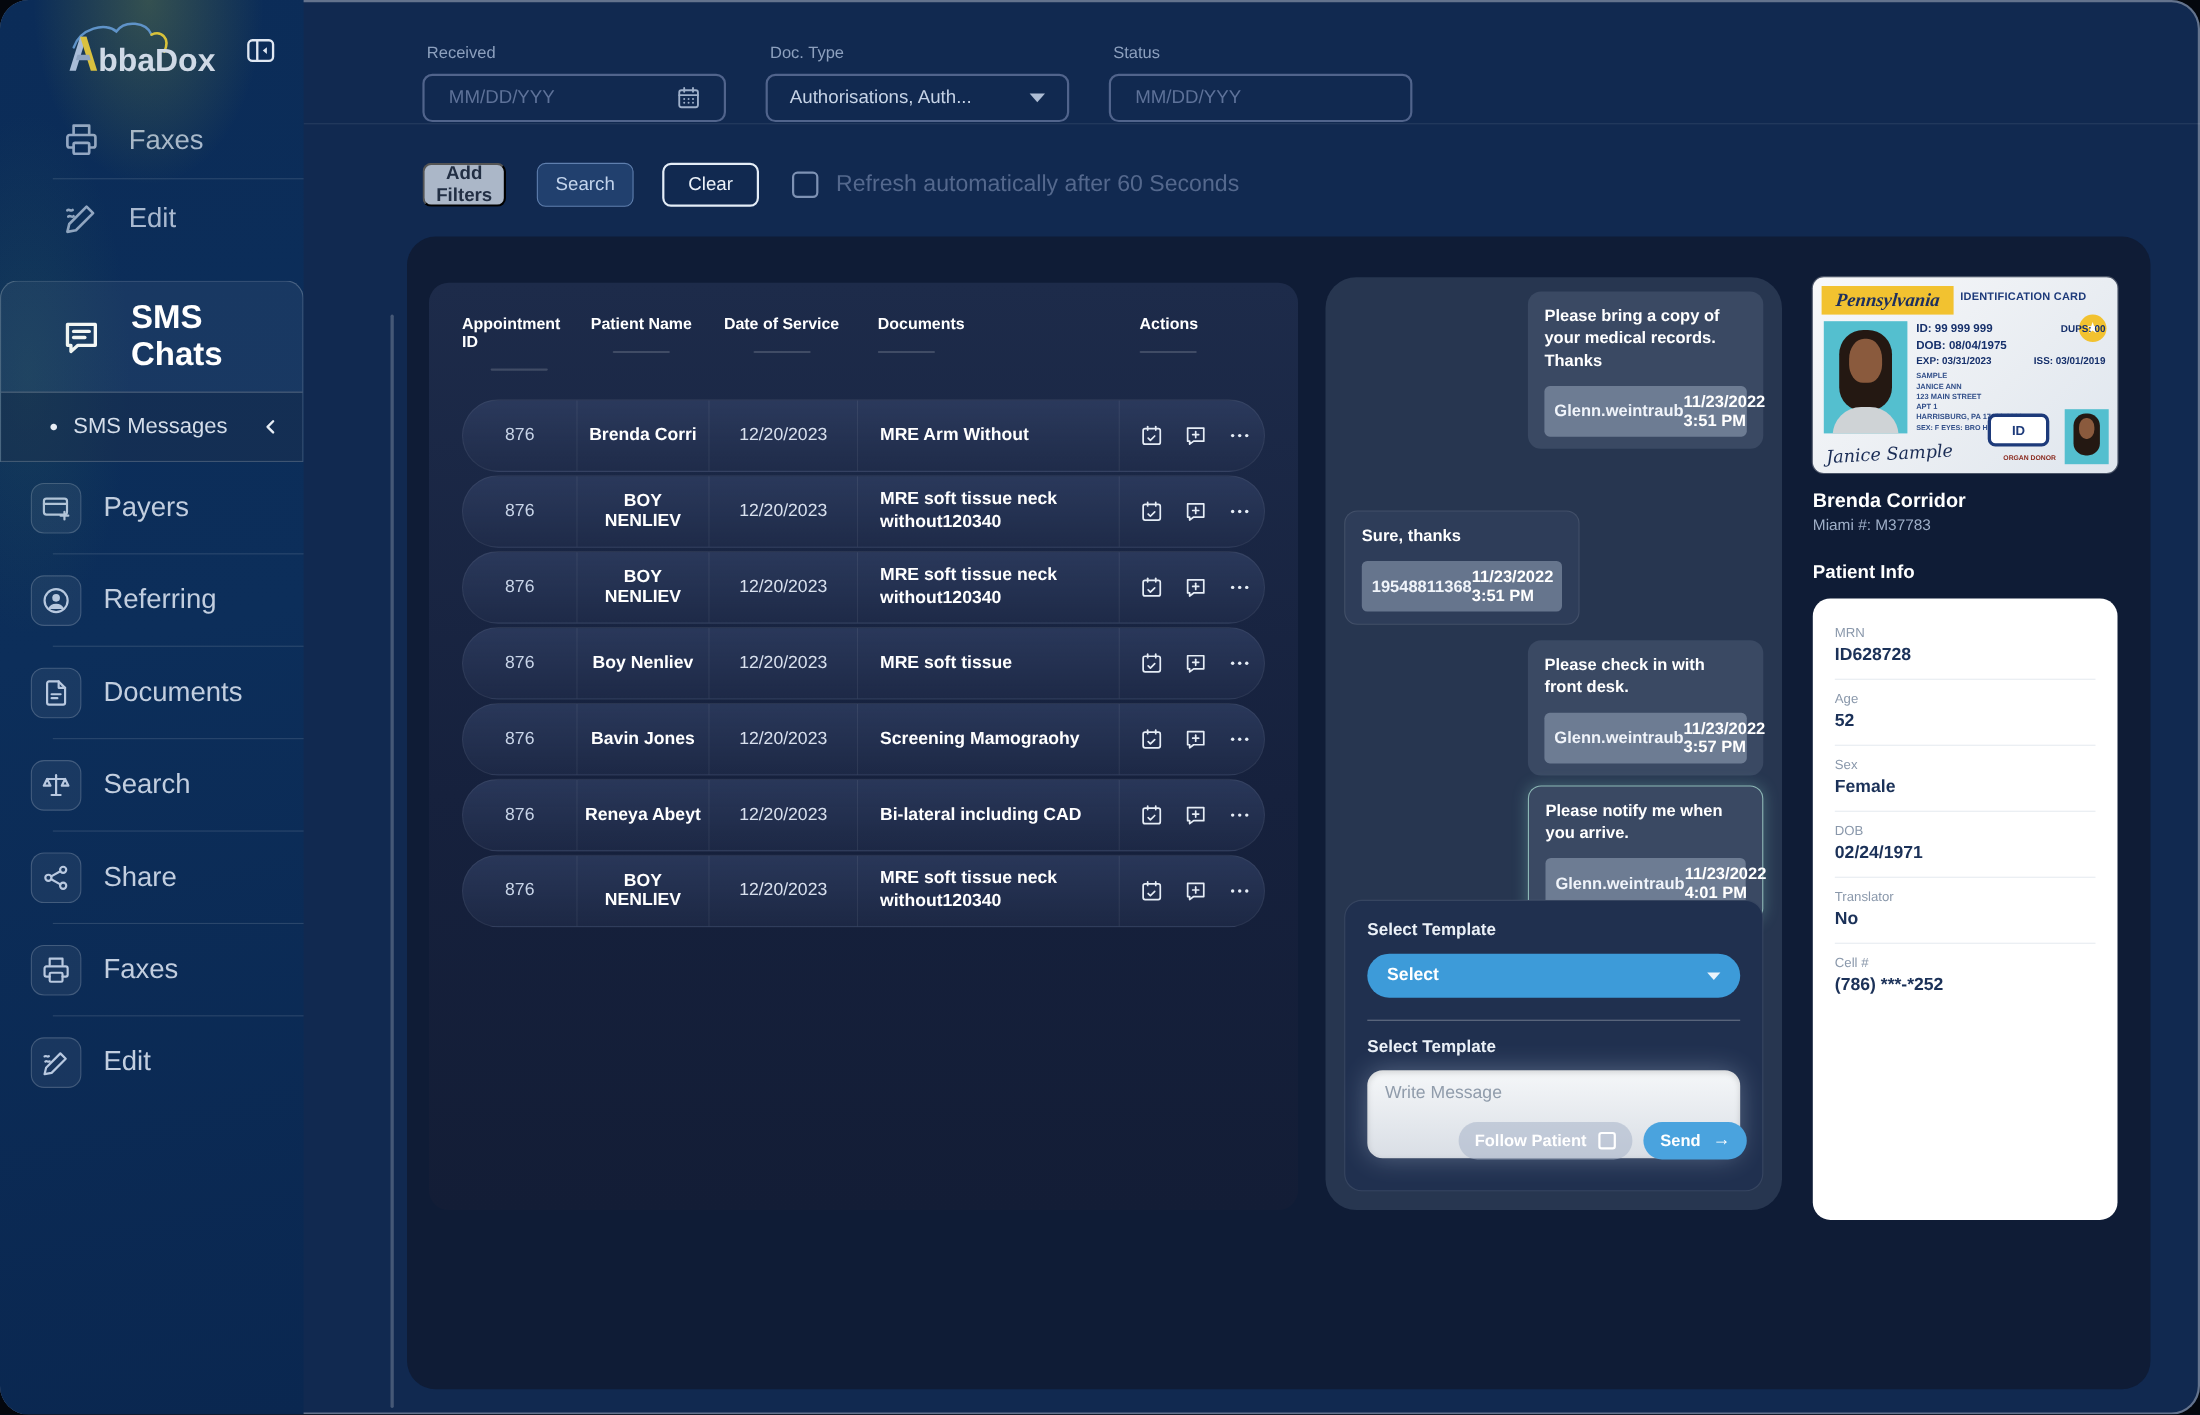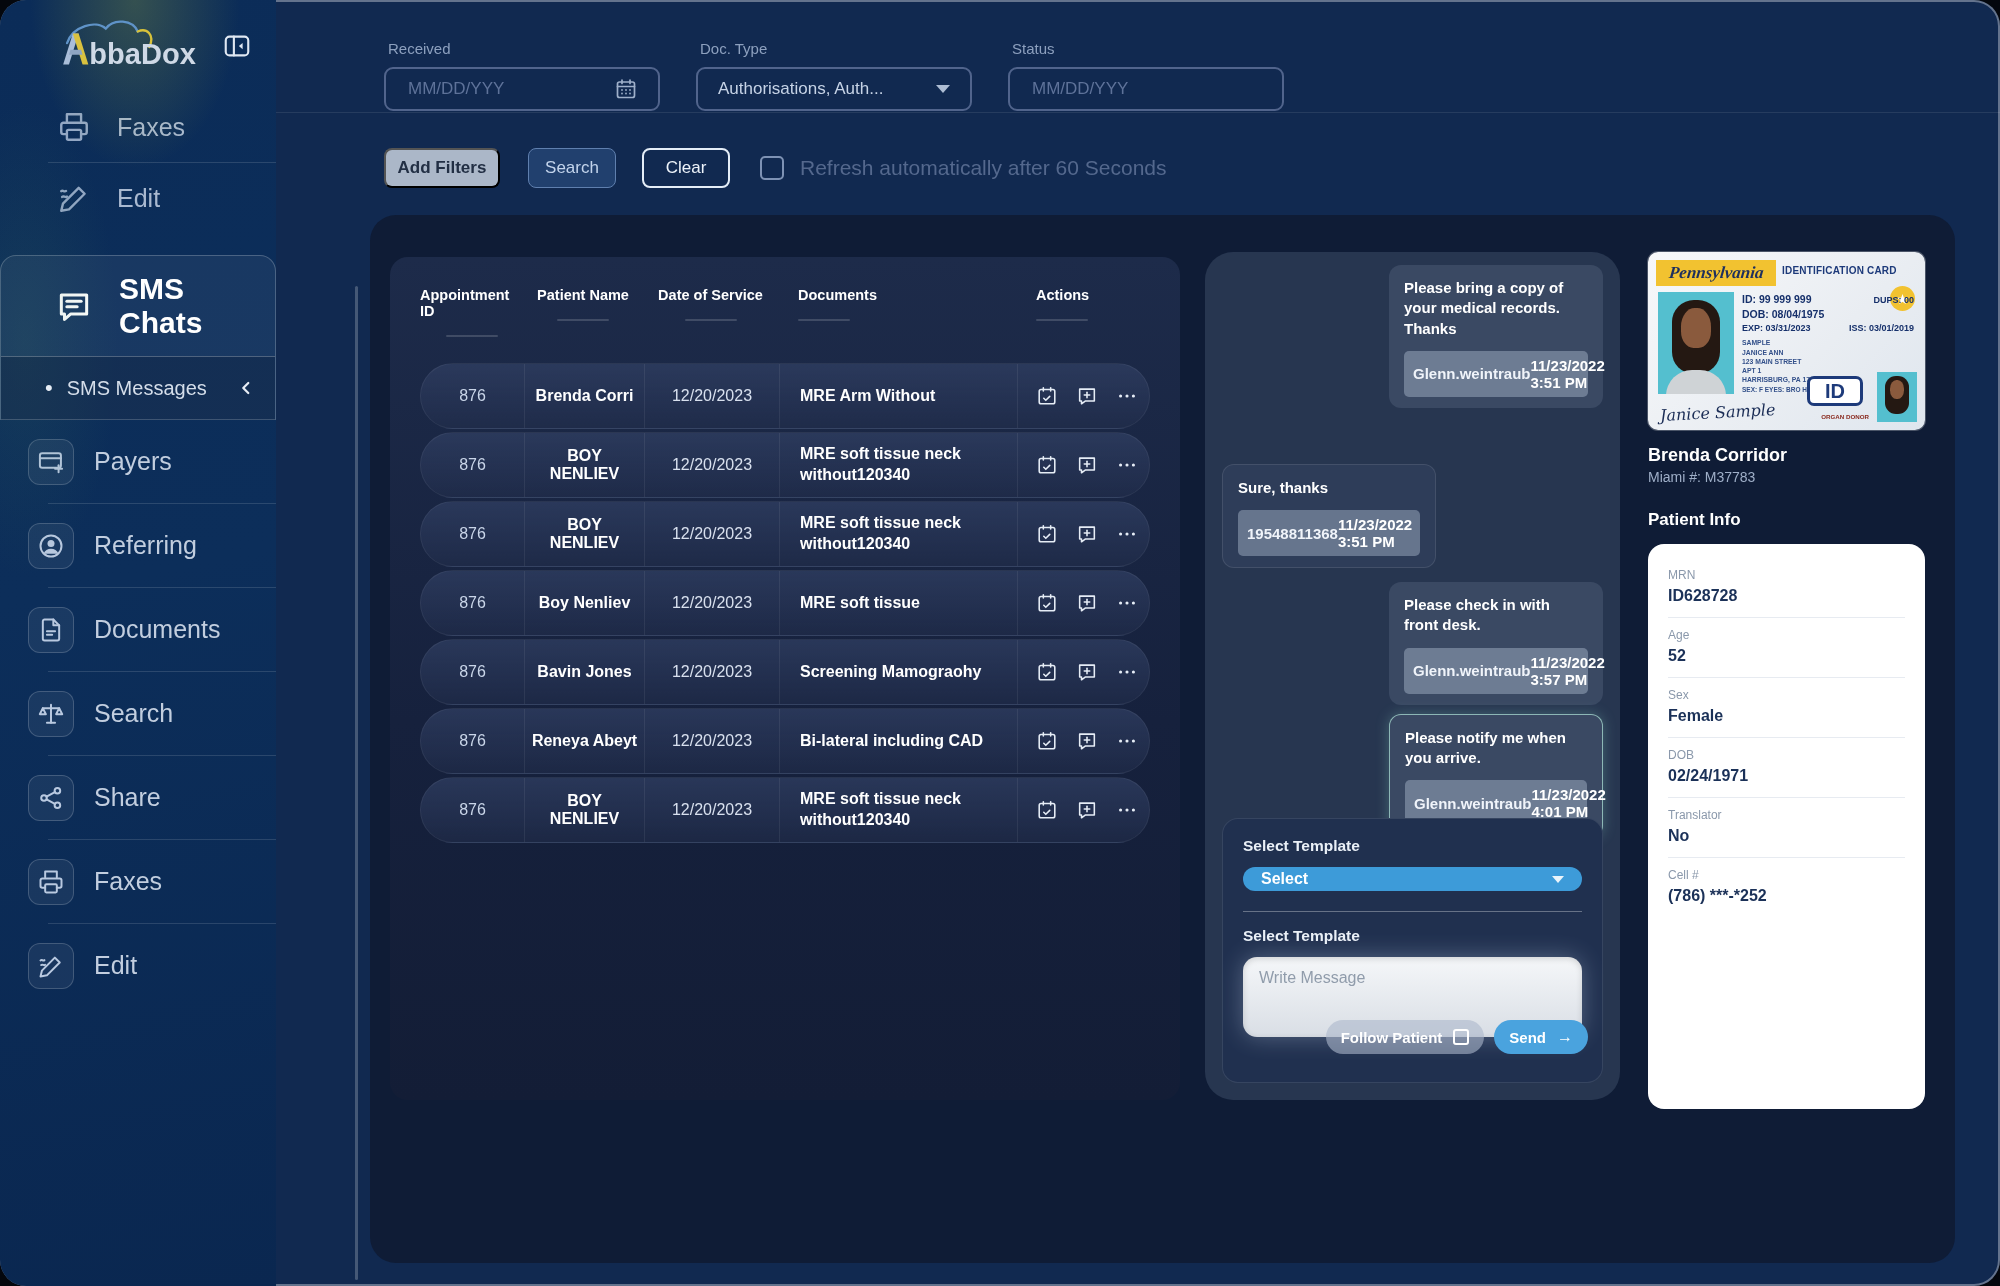--- a/index.html
+++ b/index.html
@@ -40,21 +40,21 @@
   .filter .flabel{font-size:15px;color:#8da0be;margin:0 0 10px 4px;}
   .fbox{height:44px;border:2px solid #51648c;border-radius:9px;display:flex;align-items:center;justify-content:space-between;padding:0 20px;color:#5e7299;font-size:17px;background:transparent;}
   .fbox input{border:none;outline:none;background:transparent;color:#c6d3e6;font-size:17px;width:180px;font-family:inherit;}
   .fbox input::placeholder{color:#5e7299;}
   .fbox .fic{color:#9fb0ca;}
   .fbox.dd .val{color:#c6d3e6;}
   .caret{width:0;height:0;border-left:7px solid transparent;border-right:7px solid transparent;border-top:8px solid #aebdd4;}
   .top-div{position:absolute;top:112px;left:0;right:0;height:1px;background:rgba(255,255,255,0.09);}
   .actions{position:absolute;top:148px;left:108px;display:flex;align-items:center;}
   .btn{height:40px;border-radius:8px;display:flex;align-items:center;justify-content:center;font-size:17px;cursor:pointer;font-family:inherit;}
-  .btn-add{width:116px;background:#abb7c8;color:#222f44;font-weight:600;margin-right:28px;}
+  .btn-add{width:76px;background:#abb7c8;color:#222f44;font-weight:600;margin-right:28px;}
   .btn-search{width:88px;background:#21406e;border:1px solid #5f7fae;color:#c3d4ec;margin-right:26px;}
   .btn-clear{width:88px;background:transparent;border:2px solid #e4edf7;color:#edf3fa;margin-right:30px;}
   .refresh{display:flex;align-items:center;gap:16px;}
   .cb{width:24px;height:24px;border:2.5px solid #7e92b4;border-radius:5px;background:transparent;cursor:pointer;}
   .refresh .rlabel{font-size:21px;color:#54688d;}
 
   
   .content{position:absolute;left:370px;top:215px;width:1585px;height:1048px;background:#0f1c36;border-radius:26px;z-index:1;}
 
   
@@ -89,21 +89,21 @@
   .meta .snd{font-size:15px;color:#f0f4fa;font-weight:600;}
   .meta .ts{font-size:15px;color:#ffffff;font-weight:700;}
   .m1{margin-top:0;}
   .m2{margin-top:56px;}
   .m3{margin-top:14px;}
   .m4{margin-top:9px;}
 
   .composer{position:absolute;left:17px;right:17px;top:566px;bottom:17px;background:#20304f;
     border:1px solid rgba(255,255,255,0.10);border-radius:16px;padding:18px 20px;}
   .clabel{font-size:15.5px;font-weight:700;color:#eaf0f7;}
-  .select-pill{margin-top:12px;height:24px;background:#3d9bd9;border-radius:20px;display:flex;align-items:center;justify-content:space-between;padding:1px 18px;color:#fff;font-weight:700;font-size:16px;cursor:pointer;}
+  .select-pill{margin-top:12px;height:40px;background:#3d9bd9;border-radius:20px;display:flex;align-items:center;justify-content:space-between;padding:1px 18px;color:#fff;font-weight:700;font-size:16px;cursor:pointer;}
   .select-pill .caret{border-top-color:#eaf4fb;border-left-width:6px;border-right-width:6px;border-top-width:7px;}
   .comp-div{height:1px;background:rgba(255,255,255,0.32);margin:20px 0 15px;}
   .msg-box{margin-top:12px;height:80px;background:linear-gradient(180deg,#f5f7f9,#d9dee5);border-radius:14px;
     box-shadow:0 0 24px rgba(215,232,255,0.30),inset 0 2px 6px rgba(0,0,0,0.15);padding:10px 14px;}
   .msg-box textarea{width:100%;height:100%;background:transparent;border:none;outline:none;resize:none;font-family:inherit;font-size:16px;color:#2b3a52;}
   .msg-box textarea::placeholder{color:#909cab;}
   .composer-actions{position:absolute;right:14px;top:201px;display:flex;gap:10px;align-items:center;z-index:2;}
   .pill{height:34px;border-radius:17px;display:flex;align-items:center;gap:11px;padding:0 15px;color:#fff;font-weight:700;font-size:15px;cursor:pointer;}
   .pill.follow{background:rgba(171,184,203,0.60);}
   .pill.follow .fp-cb{width:16px;height:16px;border:2px solid #ffffff;border-radius:3px;}
@@ -121,21 +121,21 @@
   .idc-photo{position:absolute;left:10px;top:40px;width:76px;height:102px;background:#54bfcf;overflow:hidden;}
   .idc-photo .hair{position:absolute;left:14px;top:8px;width:48px;height:74px;background:#241812;border-radius:22px;}
   .idc-photo .face{position:absolute;left:23px;top:16px;width:30px;height:40px;background:#8a5a3d;border-radius:46% 46% 42% 42%;}
   .idc-photo .body{position:absolute;left:8px;bottom:-4px;width:60px;height:28px;background:#cfd3d6;border-radius:26px 26px 0 0;}
   .idc-lines{position:absolute;left:94px;top:40px;width:172px;}
   .idr{display:flex;justify-content:space-between;align-items:baseline;}
   .idv{font-size:10.5px;font-weight:800;color:#16306b;line-height:1.45;}
   .idv.small{font-size:9px;}
   .addr{margin-top:3px;font-size:6.8px;font-weight:700;color:#33508a;line-height:1.35;}
   .phys{margin-top:2px;font-size:6.5px;font-weight:700;color:#33508a;}
-  .idc-badge{position:absolute;right:62px;bottom:24px;width:56px;height:30px;background:#ffffff;border:3px solid #1d3a7a;border-radius:7px;display:flex;align-items:center;justify-content:center;font-weight:800;color:#1d3a7a;font-size:20px;}
+  .idc-badge{position:absolute;right:62px;bottom:24px;width:56px;height:30px;background:#ffffff;border:3px solid #1d3a7a;border-radius:7px;display:flex;align-items:center;justify-content:center;font-weight:800;color:#1d3a7a;font-size:12px;}
   .idc-photo2{position:absolute;right:8px;bottom:8px;width:40px;height:50px;background:#54bfcf;overflow:hidden;}
   .idc-photo2 .hair{position:absolute;left:8px;top:4px;width:24px;height:38px;background:#241812;border-radius:11px;}
   .idc-photo2 .face{position:absolute;left:13px;top:8px;width:14px;height:19px;background:#8a5a3d;border-radius:46%;}
   .idc-sig{position:absolute;left:12px;bottom:8px;font-family:"DejaVu Serif",serif;font-style:italic;font-size:16px;color:#1a2c55;transform:rotate(-3deg);}
   .idc-donor{position:absolute;right:56px;bottom:10px;font-size:6.2px;font-weight:800;color:#8a2a1f;}
   .p-name{margin:15px 0 3px;font-size:18px;font-weight:700;color:#ffffff;}
   .p-miami{font-size:14px;color:#9fafc8;}
   .p-sec{margin-top:25px;font-size:17px;font-weight:700;color:#ffffff;}
   .info-card{margin-top:14px;background:#ffffff;border-radius:16px;padding:14px 20px 18px;min-height:565px;}
   .field{padding:10px 0 12px;border-bottom:1px solid #e7ebf1;}

